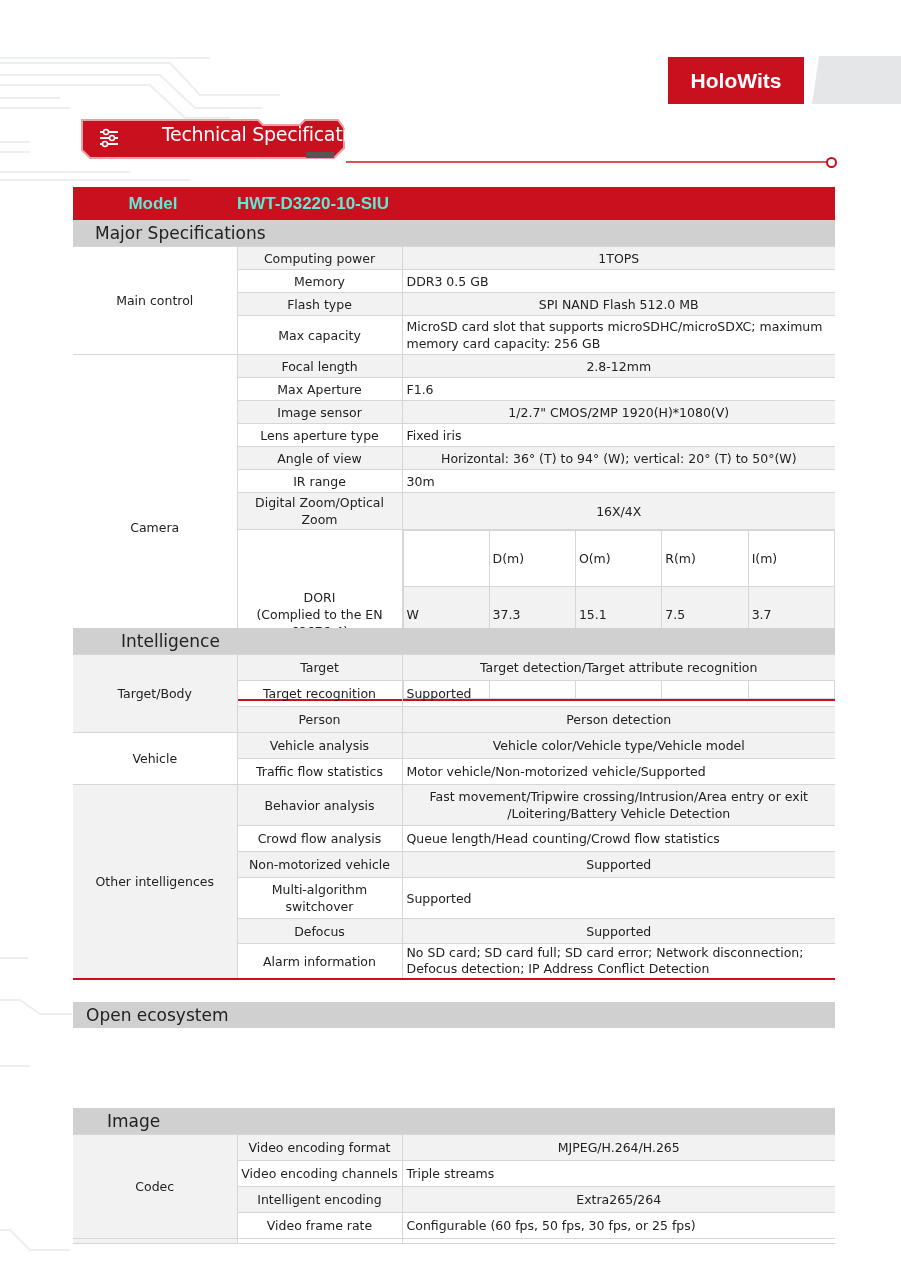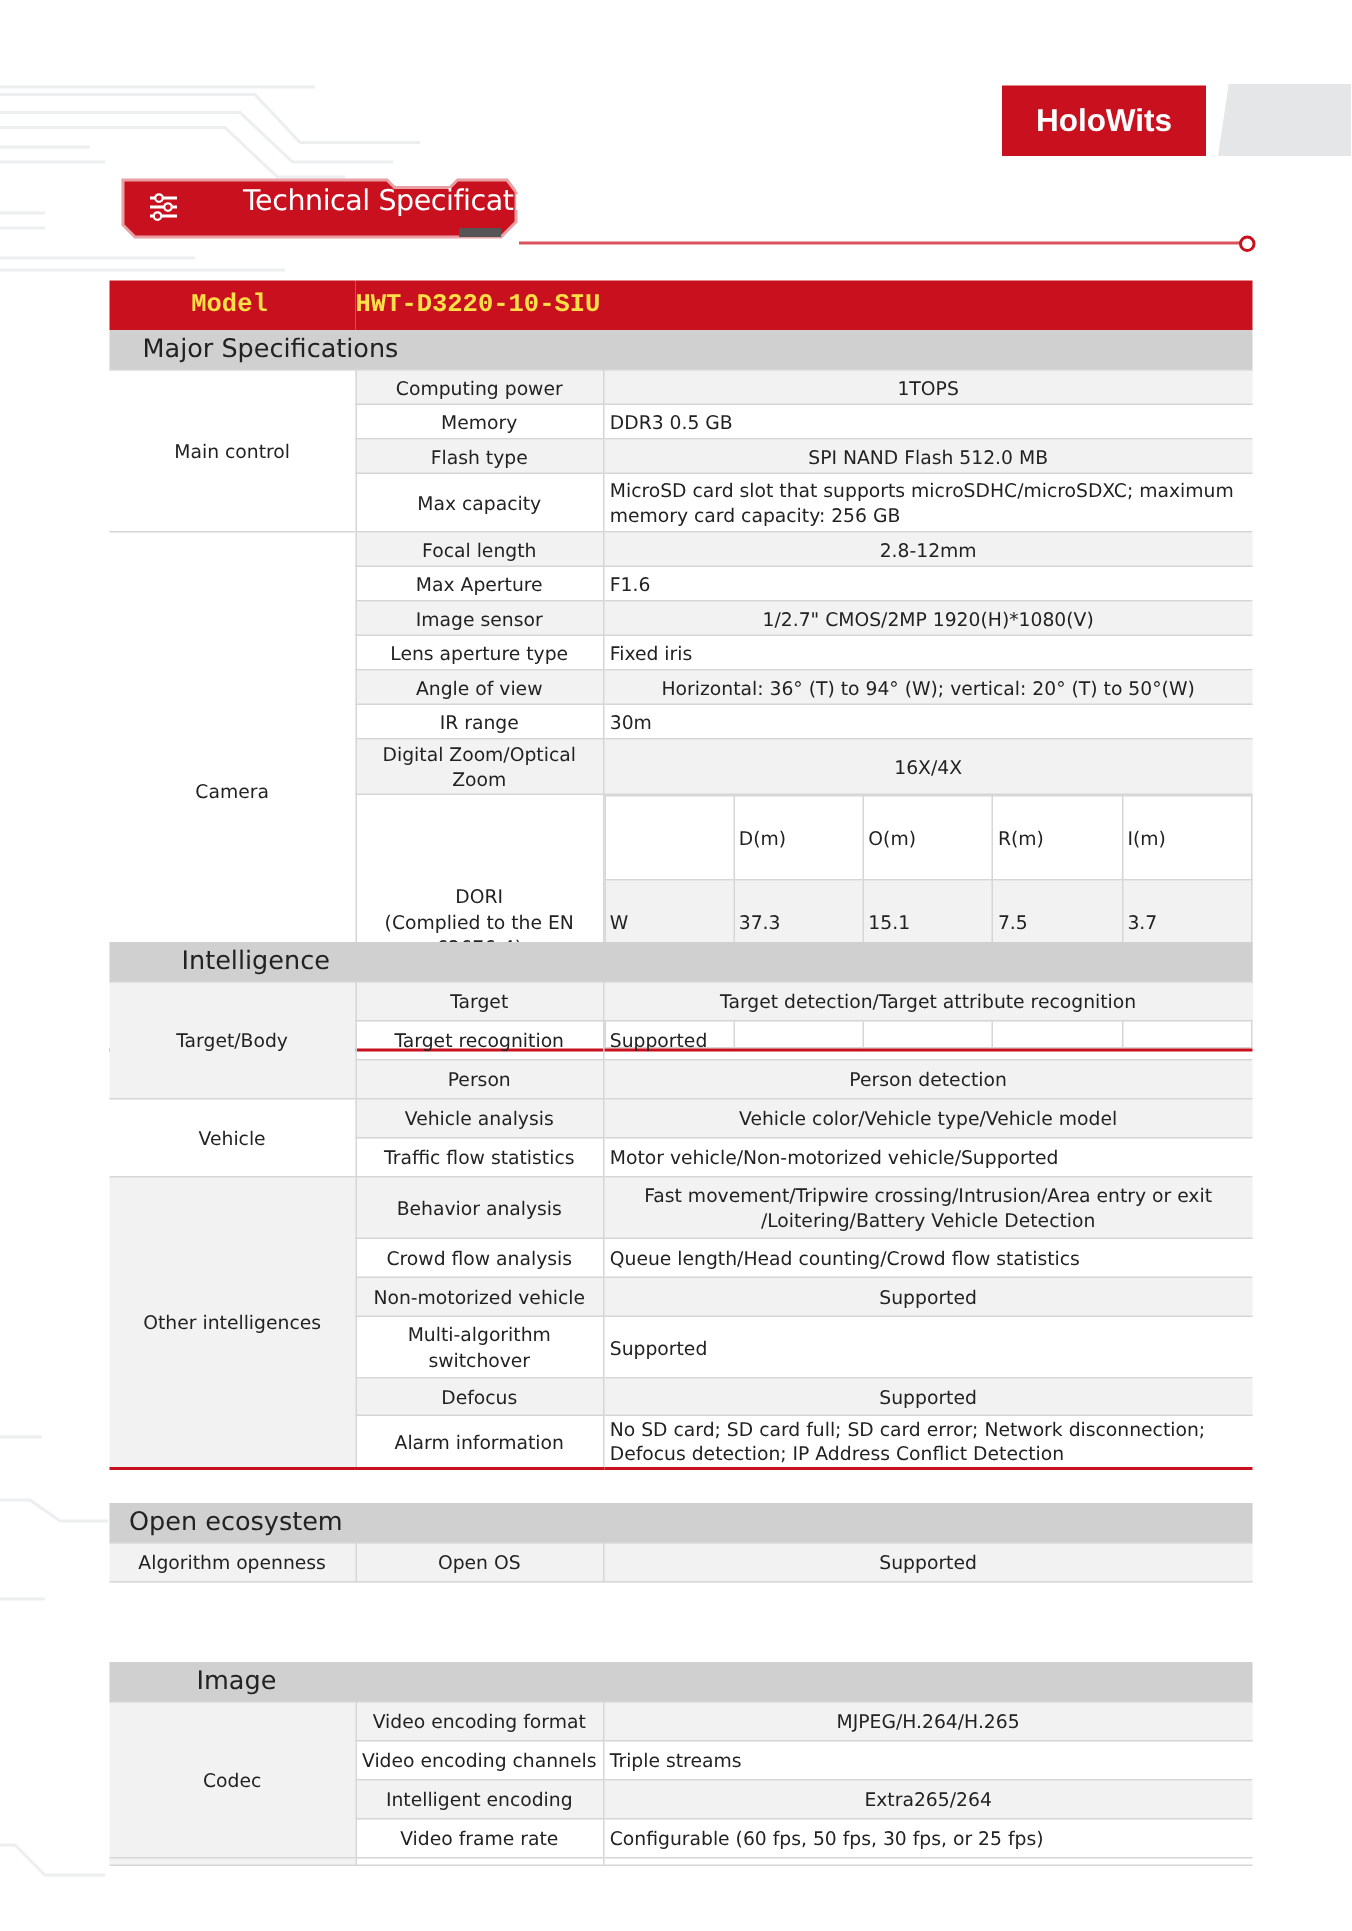--- a/index.html
+++ b/index.html
@@ -19,21 +19,21 @@
                border-radius:50%; background:#fff; }
 
   table.spec { position:absolute; left:73px; width:762px; border-collapse:collapse; table-layout:fixed;
                font-size:12.5px; }
   table.spec td { border:1px solid #d6d6d6; padding:1px 4px; vertical-align:middle; line-height:17px; }
   table.spec td.grp { text-align:center; background:#fff; border-left:none; }
   table.spec td.key { text-align:center; }
   table.spec td.val { text-align:left; border-right:none; }
   tr.alt td.key, tr.alt td.val { background:#f2f2f2;text-align:center; }
   tr.sec td { background:#d0d0d0; border:none; height:26px; padding:0 0 0 22px; font-size:17px; }
-  tr.model td { background:#c8101e; color:#fde047; font-family:Liberation Mono, monospace; font-weight:bold;
+  tr.model td { background:#c8101e; color:#5eead4; font-family:Liberation Sans, sans-serif; font-weight:bold;
                 font-size:17px; border:none; height:31px; }
   .redline { border-bottom:2px solid #c8101e !important; }
   table.dori { width:100%; border-collapse:collapse; table-layout:fixed; font-size:12.5px; }
   table.dori td { border:1px solid #d6d6d6; padding:19px 3px; text-align:left; line-height:17px; }
   table.dori tr.w td { background:#f2f2f2; }
 </style>
 </head>
 <body>
 
 <svg class="circuit" viewBox="0 0 901 1287">
@@ -242,37 +242,32 @@
 <table class="spec" style="top:1002px">
   <colgroup>
       <col style="width:164px">
       <col style="width:165px">
       <col>
     </colgroup>
   <tbody>
       <tr class="sec">
     <td colspan="3" style="padding-left:13px">Open ecosystem</td>
   </tr>
-  <tr class="alt">
-    <td class="grp" style="background:#f2f2f2;height:23px">Algorithm openness</td>
-    <td class="key">Open OS</td>
-    <td class="val">Supported</td>
-  </tr>
 </tbody>
   </table>
 
 <table class="spec" style="top:1108px">
   <colgroup>
       <col style="width:164px">
       <col style="width:165px">
       <col>
     </colgroup>
   <tbody>
       <tr class="sec">
-    <td colspan="3" style="padding-left:58px">Image</td>
+    <td colspan="3" style="padding-left:34px">Image</td>
   </tr>
   <tr class="alt">
     <td class="grp" rowspan="4" style="background:#f2f2f2">Codec</td>
     <td class="key" style="height:23px">Video encoding format</td>
     <td class="val">MJPEG/H.264/H.265</td>
   </tr>
   <tr>
     <td class="key" style="height:23px;padding:1px 2px">Video encoding channels</td>
     <td class="val">Triple streams</td>
   </tr>

